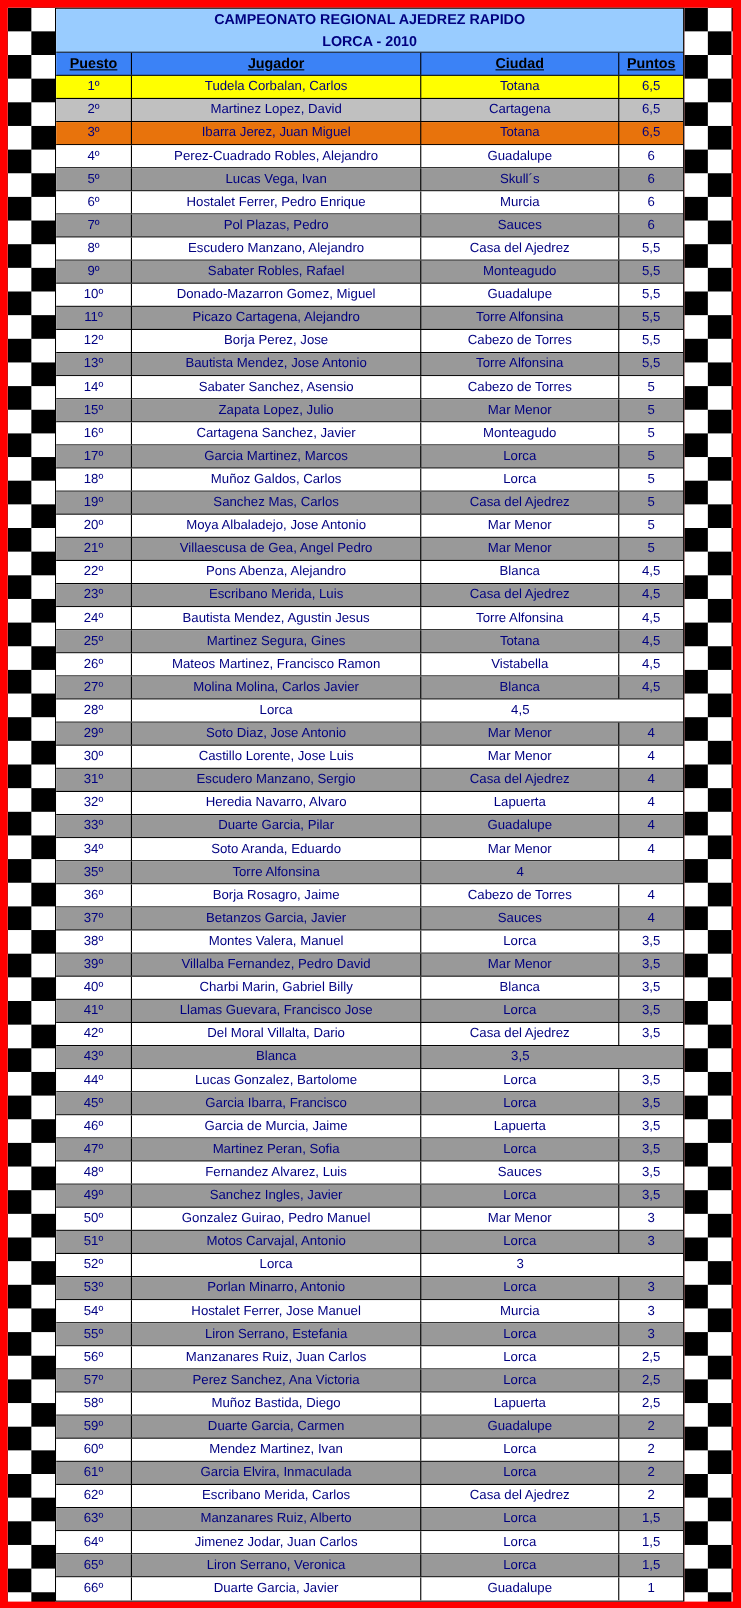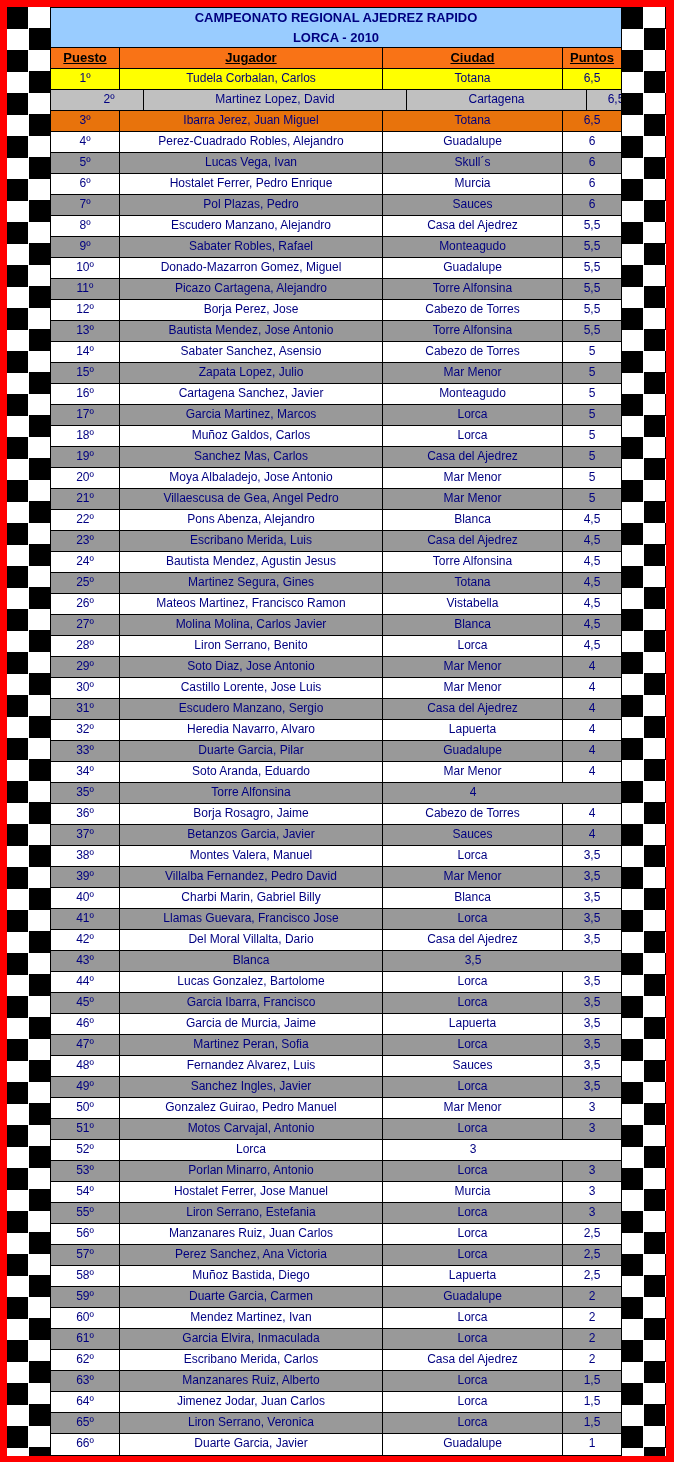--- a/index.html
+++ b/index.html
@@ -22,41 +22,41 @@
   }
   .title{
     height:40px;box-sizing:border-box;border-bottom:1px solid #000;
     background:var(--title-bg,#99CCFF);
     color:var(--text-navy,#000080);
     font-weight:bold;font-size:13px;text-align:center;
   }
   .title div{line-height:20px;}
   .hrow,.row{display:grid;grid-template-columns:69px 263px 180px 58px;}
   .hrow{
-    height:21px;box-sizing:border-box;border-bottom:1px solid #000;background:#f97316;
+    height:21px;box-sizing:border-box;border-bottom:1px solid #000;background:#3b82f6;
   }
   .hcell{
     box-sizing:border-box;border-right:1px solid #000;
     font-weight:bold;font-size:13px;color:#000;text-decoration:underline;
     text-align:center;line-height:19px;
   }
   .hcell.c3{border-right:none;}
   .row{height:21px;box-sizing:border-box;border-bottom:1px solid #000;}
   .row:last-child{border-bottom:none;}
   .cell{
     box-sizing:border-box;border-right:1px solid #000;
     font-size:12px;color:var(--text-navy,#000080);
     text-align:center;line-height:19px;
     white-space:nowrap;overflow:hidden;
   }
   .cell.c3{border-right:none;}
   .row.even{background:#FFFFFF;}
   .row.odd{background:var(--row-gray,#999999);}
   .row.gold{background:var(--gold,#FFFF00);}
-  .row.silver{background:var(--silver,#C0C0C0);padding-left:24px;}
+  .row.silver{background:var(--silver,#C0C0C0);}
   .row.bronze{background:var(--bronze,#E8730C);}
 </style>
 </head>
 <body>
 
 <div class="checker left"></div>
 <div class="checker right"></div>
 
 <div class="sheet">
   <div class="title">
@@ -227,21 +227,20 @@
         <div class="cell c3">4,5</div>
       </div>
       <div class="row odd">
         <div class="cell c0">27º</div>
         <div class="cell c1">Molina Molina, Carlos Javier</div>
         <div class="cell c2">Blanca</div>
         <div class="cell c3">4,5</div>
       </div>
       <div class="row even">
         <div class="cell c0">28º</div>
-        <div class="cell c1">Liron Serrano, Benito</div>
         <div class="cell c2">Lorca</div>
         <div class="cell c3">4,5</div>
       </div>
       <div class="row odd">
         <div class="cell c0">29º</div>
         <div class="cell c1">Soto Diaz, Jose Antonio</div>
         <div class="cell c2">Mar Menor</div>
         <div class="cell c3">4</div>
       </div>
       <div class="row even">

